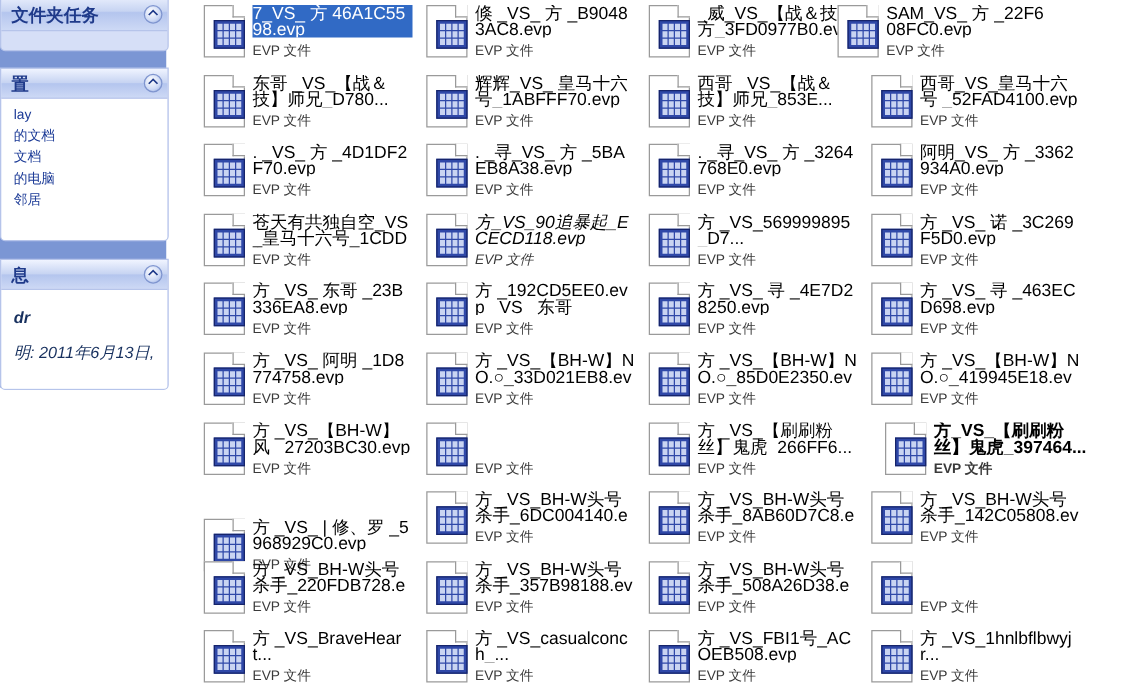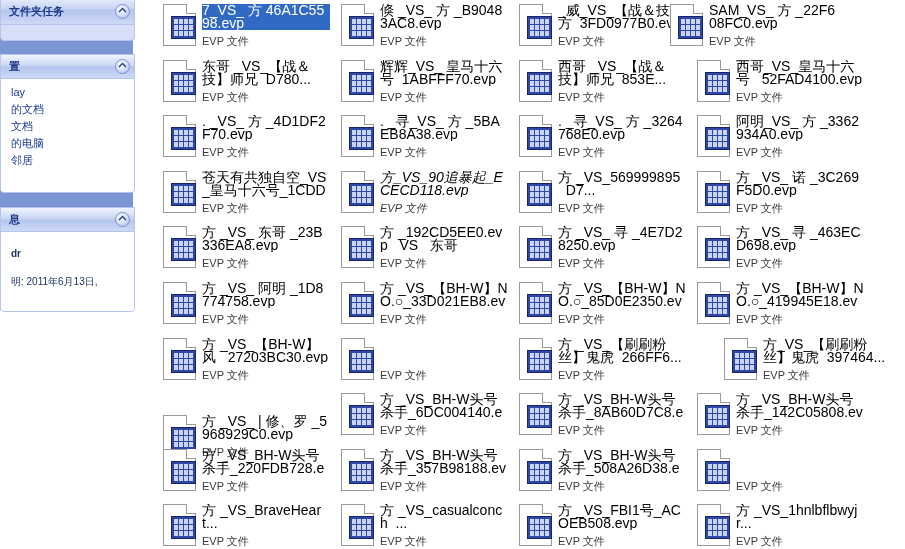--- a/index.html
+++ b/index.html
@@ -38,21 +38,21 @@
   .pane-header {
     position: relative;
     height: 23px;
     background: linear-gradient(to bottom, #f0f4ff 0%, #c7d4f2 48%, #b4c5ee 52%, #cdd9f5 100%);
     border-bottom: 1px solid #b6c4ea;
   }
   .pane-title {
     position: absolute;
     left: 8px;
     top: 4px;
-    font-size: 11px;
+    font-size: 14px;
     font-weight: bold;
     color: #1f3a8a;
     white-space: nowrap;
     overflow: hidden;
     width: 104px;
   }
   .pane-chevron {
     position: absolute;
     right: 4px;
     top: 4px;
@@ -70,25 +70,26 @@
   .pane-link {
     font-size: 11px;
     color: #1b3a96;
     line-height: 17px;
     white-space: nowrap;
     overflow: hidden;
     text-overflow: clip;
     cursor: pointer;
   }
   .pane-text {
-    font-size: 10px;
+    font-size: 13px;
     color: #17305e;
     line-height: 16px;
     white-space: nowrap;
     overflow: hidden;
+    font-style: italic;
   }
   .pane-text.bold { font-weight: bold; }
 
   .sidebar-fill {
     position: absolute;
     left: 0;
     top: 0;
     width: 133px;
     height: 549px;
     background: #ffffff;
@@ -875,21 +876,21 @@
               <i></i>
               <i></i>
               <i></i>
               <i></i>
             </div>
           </div>
         </div>
         <div class="file-label">方 _VS_【刷刷粉丝】鬼虎_266FF6...</div>
         <div class="file-type">EVP 文件</div>
       </div>
-      <div class="file-cell" style="left: 575px; top: 335.6px;">
+      <div class="file-cell" style="left: 559px; top: 335.6px; font-weight: bold;">
         <div class="file-icon">
           <div class="doc">
             <div class="doc-fold"></div>
             <div class="glyph">
               <i></i>
               <i></i>
               <i></i>
               <i></i>
               <i></i>
               <i></i>

